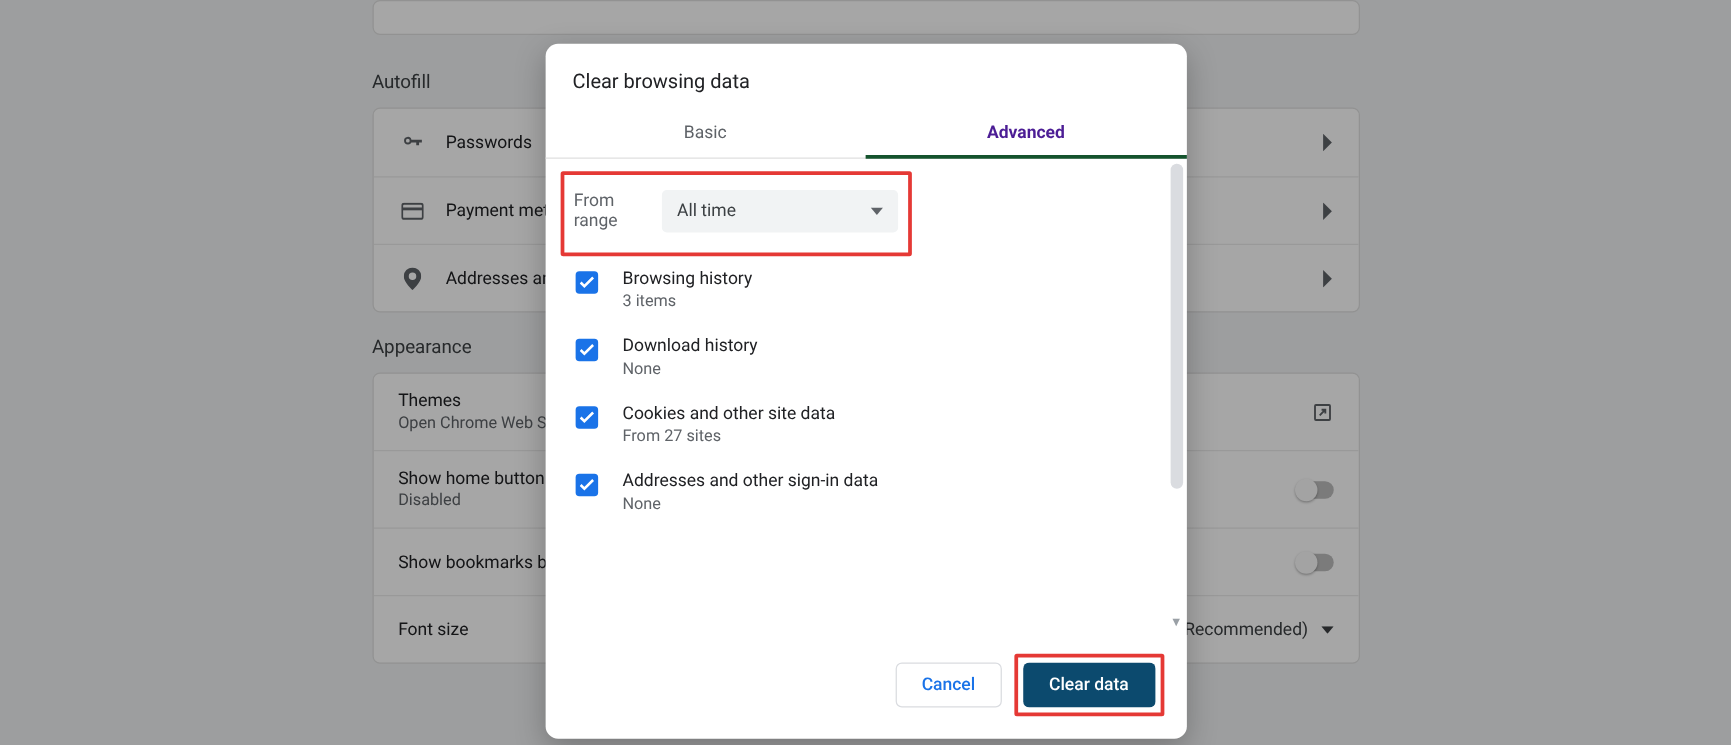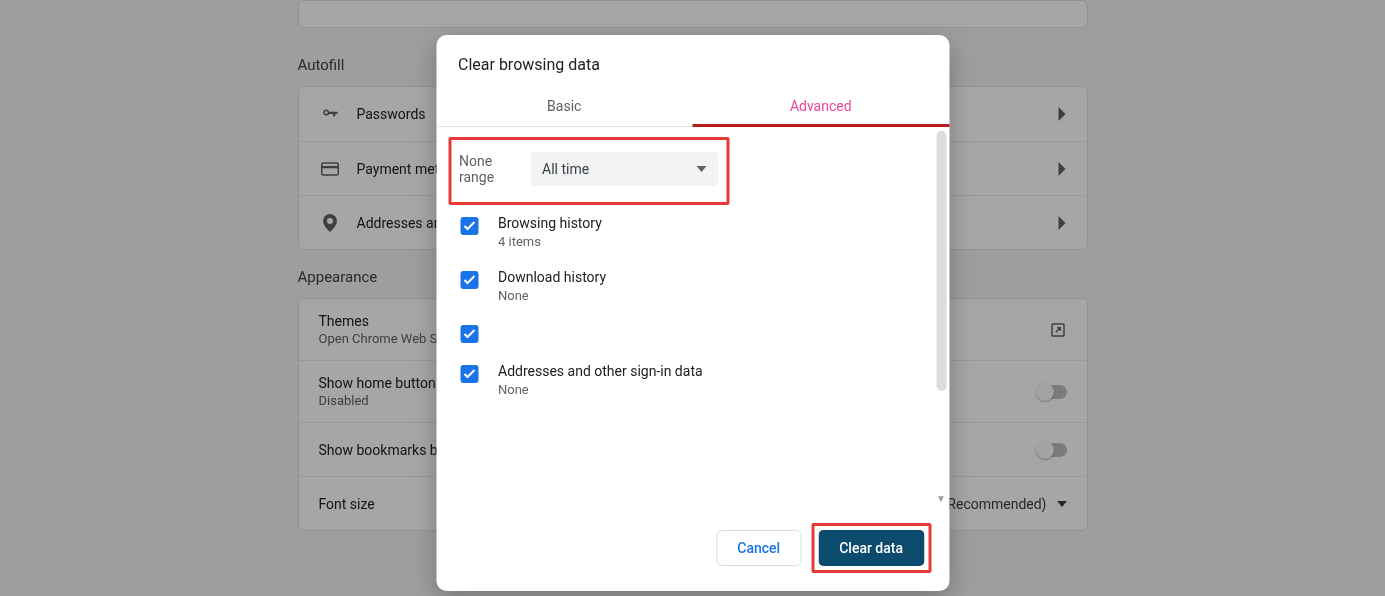--- a/index.html
+++ b/index.html
@@ -117,23 +117,23 @@
   }
   .tab {
     flex: 1;
     text-align: center;
     padding: 10px 0;
     font-size: 14px;
     color: #5f6368;
     cursor: pointer;
   }
   .tab.active {
-    color: #ec4899;
-    font-weight: 400;
-    border-bottom: 3px solid #b91c1c;
+    color: #4c1d95;
+    font-weight: 700;
+    border-bottom: 3px solid #14532d;
     margin-bottom: -1px;
   }
   .dialog-body {
     position: relative;
     height: 380px;
     overflow: hidden;
   }
   .scroll-area {
     position: absolute;
     inset: 0;
@@ -343,59 +343,63 @@
   <div class="dialog-title">Clear browsing data</div>
   <div class="tabs">
     <div class="tab">Basic</div>
     <div class="tab active">Advanced</div>
   </div>
   <div class="dialog-body">
     <div class="scroll-area">
 
       <div class="highlight-red">
         <div class="time-range-row">
-          <span class="tr-label">None range</span>
+          <span class="tr-label">From range</span>
           <div class="select-box">
             <span>All time</span>
             <svg width="10" height="6" viewBox="0 0 10 6" fill="#5f6368">
                 <path d="M0 0h10L5 6z"></path>
               </svg>
           </div>
         </div>
       </div>
 
       <div class="data-item">
         <div class="cbx">
           <svg width="12" height="10" viewBox="0 0 12 10" fill="none" stroke="white" stroke-width="2">
               <path d="M1 5l3 3 7-7"></path>
             </svg>
         </div>
         <div class="texts">
           <div class="t-main">Browsing history</div>
-          <div class="t-sub">4 items</div>
+          <div class="t-sub">3 items</div>
         </div>
       </div>
 
       <div class="data-item">
         <div class="cbx">
           <svg width="12" height="10" viewBox="0 0 12 10" fill="none" stroke="white" stroke-width="2">
               <path d="M1 5l3 3 7-7"></path>
             </svg>
         </div>
         <div class="texts">
           <div class="t-main">Download history</div>
           <div class="t-sub">None</div>
         </div>
       </div>
 
       <div class="data-item">
         <div class="cbx">
           <svg width="12" height="10" viewBox="0 0 12 10" fill="none" stroke="white" stroke-width="2">
               <path d="M1 5l3 3 7-7"></path>
             </svg>
+        </div>
+        <div class="texts">
+          <div class="t-main">Cookies and other site data</div>
+          <div class="t-sub">From 27 sites</div>
         </div>
       </div>
 
 
       <div class="data-item">
         <div class="cbx">
           <svg width="12" height="10" viewBox="0 0 12 10" fill="none" stroke="white" stroke-width="2">
               <path d="M1 5l3 3 7-7"></path>
             </svg>
         </div>

